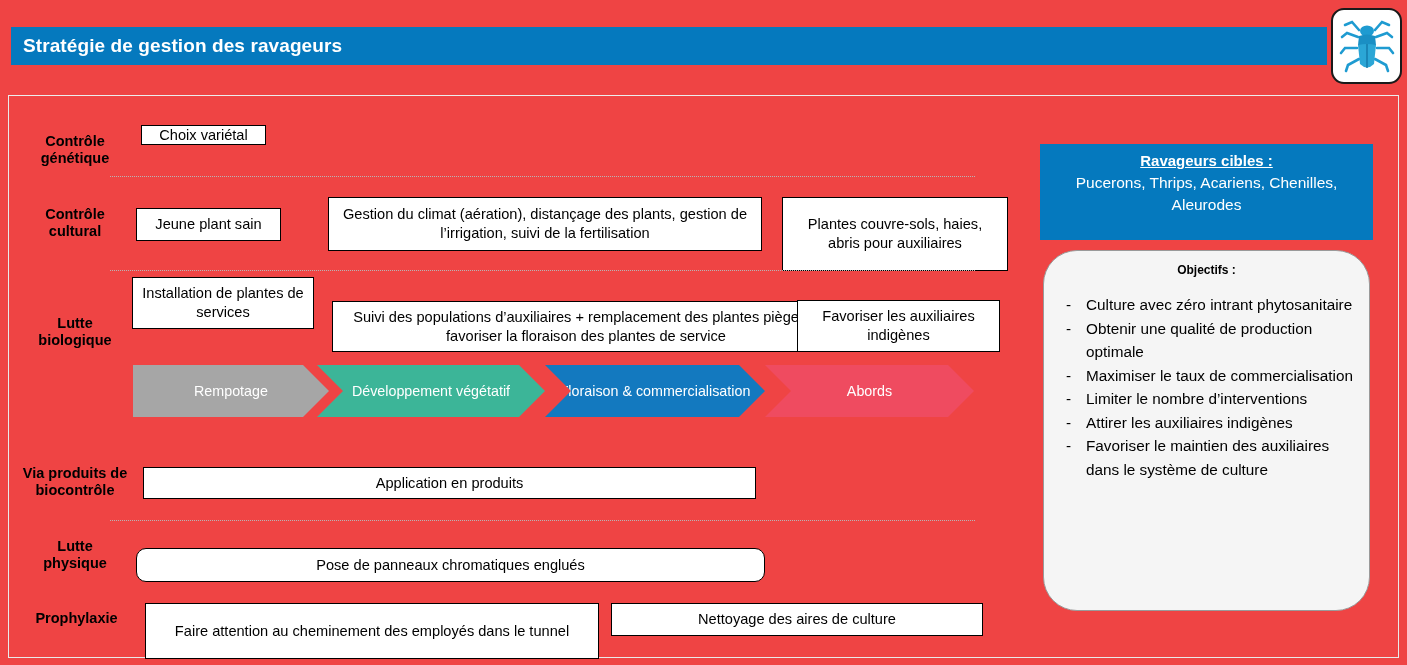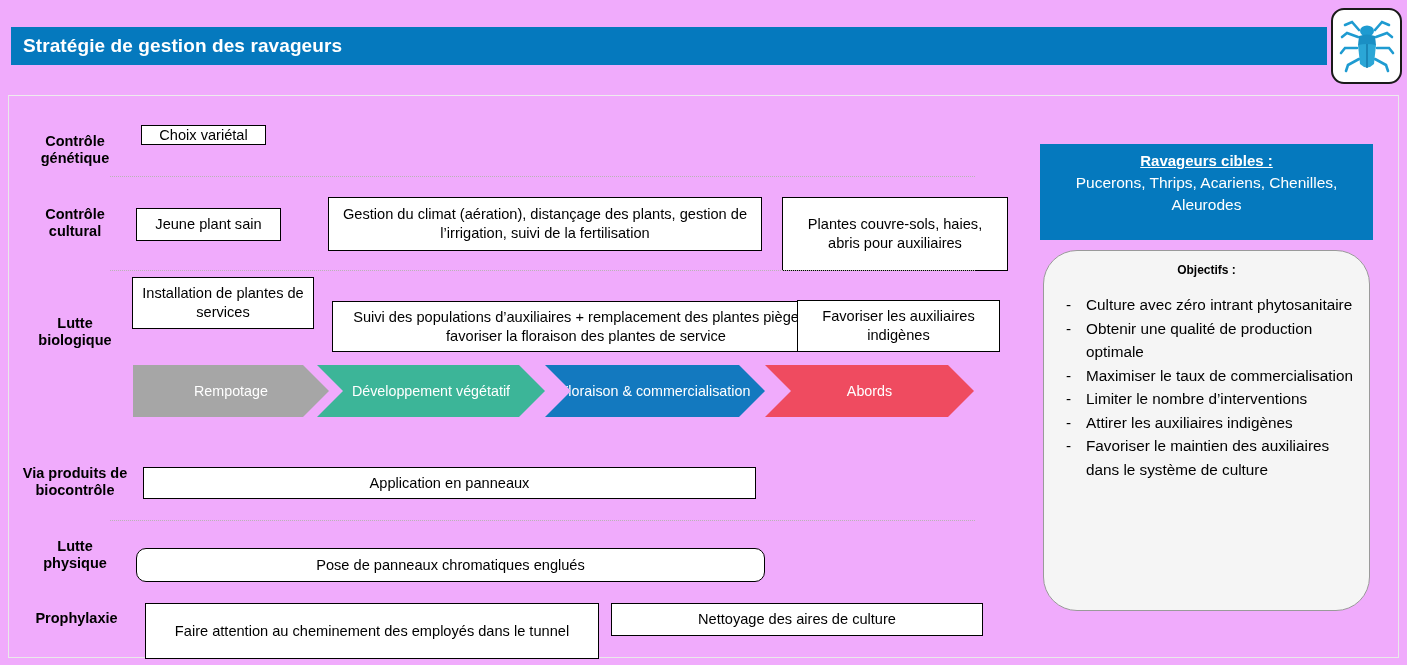--- a/index.html
+++ b/index.html
@@ -8,21 +8,21 @@
     background: #ffffff;
   }
   body {
     font-family: "Liberation Sans", sans-serif;
     color: #000000;
   }
   #slide {
     position: relative;
     width: 1407px;
     height: 665px;
-    background: #f0abfc;
+    background: #ef4444;
     overflow: hidden;
   }
 
   
   .title-banner {
     position: absolute;
     left: 11px;
     top: 27px;
     width: 1316px;
     height: 38px;
@@ -263,21 +263,21 @@
     </div>
     <div class="chev chev-mid" style="left: 632px; width: 209px; background: rgb(239, 75, 96);">
       <span>Abords</span>
     </div>
   </div>
 
   <div class="row-label" style="left:10px; top:465px; width:130px;">
     <div>Via produits de</div>
     <div>biocontrôle</div>
   </div>
-  <div class="pbox" style="left:143px; top:467px; width:613px; height:32px;">Application en panneaux</div>
+  <div class="pbox" style="left:143px; top:467px; width:613px; height:32px;">Application en produits</div>
 
   <div class="sep" style="left:110px; top:520px; width:865px;"></div>
 
   <div class="row-label" style="left:20px; top:538px; width:110px;">
     <div>Lutte</div>
     <div>physique</div>
   </div>
   <div class="pbox" style="left:136px; top:548px; width:629px; height:34px;border-radius:10px;">Pose de panneaux chromatiques englués</div>
 
   <div class="row-label" style="left:14px; top:610px; width:125px;">

